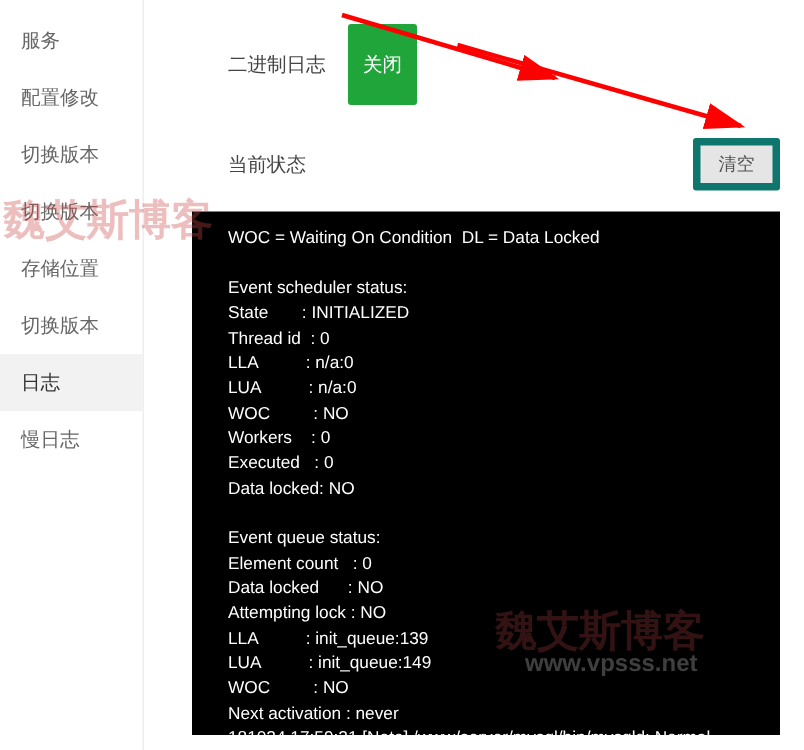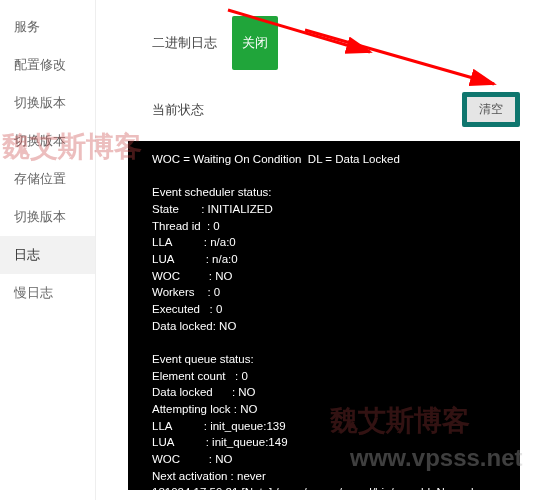--- a/index.html
+++ b/index.html
@@ -134,21 +134,21 @@
 }
 .watermark {
   position: absolute;
   color: rgba(200, 70, 70, 0.35);
   font-size: 28px;
   font-weight: bold;
   pointer-events: none;
 }
 .wm1 { left: 2px; top: 128px; }
 .wm2 { left: 330px; bottom: 60px; color: rgba(200,70,70,0.25); }
-.wm3 { left: 350px; bottom: 28px; color: rgba(180,180,180,0.35); font-size:24px;text-align:center;}
+.wm3 { left: 350px; bottom: 48px; color: rgba(180,180,180,0.35); font-size:16px;text-align:center;}
 .arrow-svg {
   position: absolute;
   top: 0;
   left: 0;
   pointer-events: none;
 }
 </style>
 </head>
 <body>
 

